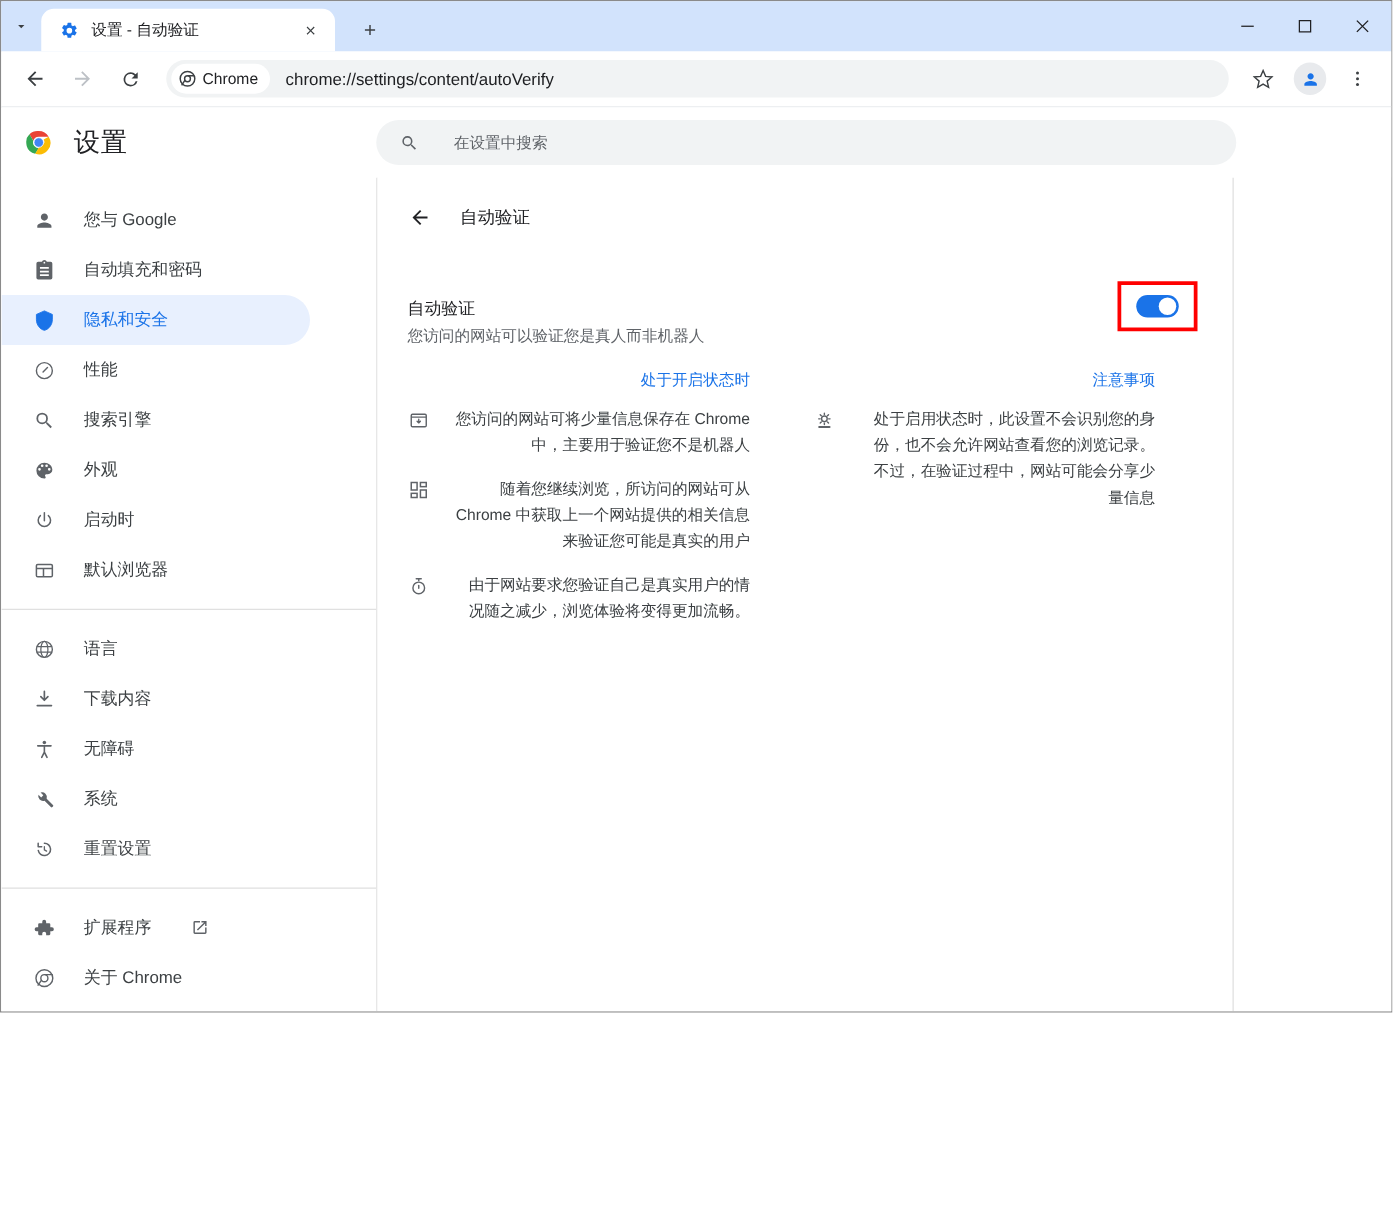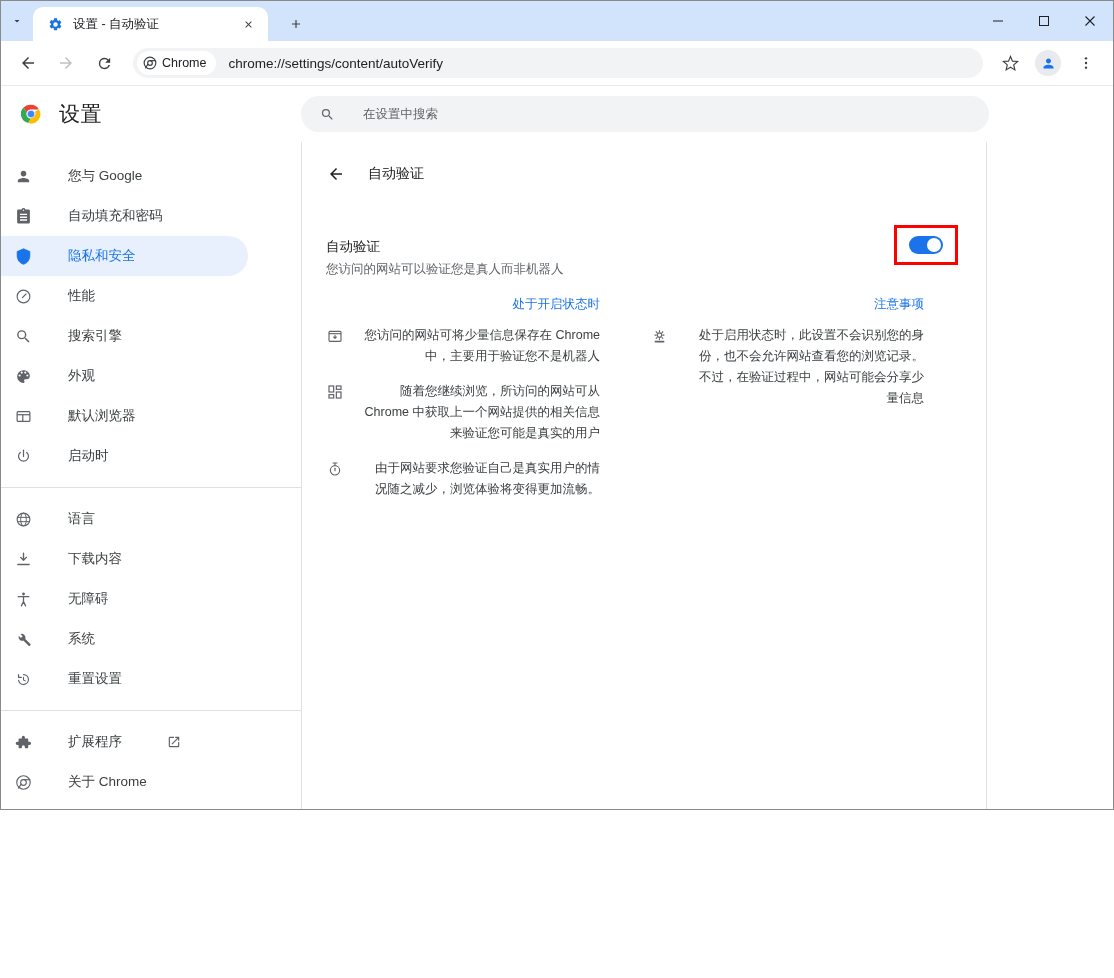--- a/index.html
+++ b/index.html
@@ -147,22 +147,22 @@
   .sidebar {
     width: 301px; flex: 0 0 301px;
     border-right: 1px solid #e0e0e0;
     padding-top: 14px;
     background: #fff;
     overflow: hidden;
   }
   .nav-item {
     height: 40px;
     display: flex; align-items: center;
-    gap: 35px;
-    padding-left: 12px;
+    gap: 22px;
+    padding-left: 24px;
     margin-right: 53px;
     border-radius: 0 20px 20px 0;
     cursor: pointer;
     color: #3c4043;
     font-size: 13.5px;
   }
   .nav-item.active { background: #e8f0fe; color: #1a73e8; }
   .nav-item.active .ico svg { fill: #1a73e8; stroke: #1a73e8; }
   .ico { width: 20px; height: 20px; flex: 0 0 20px; display:flex; align-items:center; justify-content:center; }
   .nav-label { white-space: nowrap; }
@@ -433,36 +433,36 @@
               <svg width="17" height="17" viewBox="0 0 24 24">
                   <path d="M12 3a9 9 0 0 0 0 18c.83 0 1.5-.67 1.5-1.5 0-.39-.15-.74-.39-1a1.49 1.49 0 0 1 1.09-2.5H16a5 5 0 0 0 5-5c0-4.42-4.03-8-9-8zm-5.5 9A1.5 1.5 0 1 1 8 10.5 1.5 1.5 0 0 1 6.5 12zm3-4A1.5 1.5 0 1 1 11 6.5 1.5 1.5 0 0 1 9.5 8zm5 0A1.5 1.5 0 1 1 16 6.5 1.5 1.5 0 0 1 14.5 8zm3 4A1.5 1.5 0 1 1 19 10.5 1.5 1.5 0 0 1 17.5 12z" fill="#5f6368"></path>
                 </svg>
             </span>
             <span class="nav-label">外观</span>
           </div>
 
           <div class="nav-item">
             <span class="ico">
               <svg width="17" height="17" viewBox="0 0 24 24">
+                  <path d="M12 3v9" stroke="#5f6368" stroke-width="1.7" stroke-linecap="round"></path>
+                  <path d="M7.5 6.3a7 7 0 1 0 9 0" fill="none" stroke="#5f6368" stroke-width="1.7" stroke-linecap="round"></path>
+                </svg>
+            </span>
+            <span class="nav-label">启动时</span>
+          </div>
+
+          <div class="nav-item">
+            <span class="ico">
+              <svg width="17" height="17" viewBox="0 0 24 24">
                   <rect x="3" y="5" width="18" height="14" rx="1.5" fill="none" stroke="#5f6368" stroke-width="1.7"></rect>
                   <path d="M3 9.5h18" stroke="#5f6368" stroke-width="1.7"></path>
                   <path d="M11 9.5V19" stroke="#5f6368" stroke-width="1.7"></path>
                 </svg>
             </span>
             <span class="nav-label">默认浏览器</span>
-          </div>
-
-          <div class="nav-item">
-            <span class="ico">
-              <svg width="17" height="17" viewBox="0 0 24 24">
-                  <path d="M12 3v9" stroke="#5f6368" stroke-width="1.7" stroke-linecap="round"></path>
-                  <path d="M7.5 6.3a7 7 0 1 0 9 0" fill="none" stroke="#5f6368" stroke-width="1.7" stroke-linecap="round"></path>
-                </svg>
-            </span>
-            <span class="nav-label">启动时</span>
           </div>
         </div>
 
         <div class="nav-divider"></div>
 
         <div>
           <div class="nav-item">
             <span class="ico">
               <svg width="17" height="17" viewBox="0 0 24 24">
                   <circle cx="12" cy="12" r="9" fill="none" stroke="#5f6368" stroke-width="1.6"></circle>

